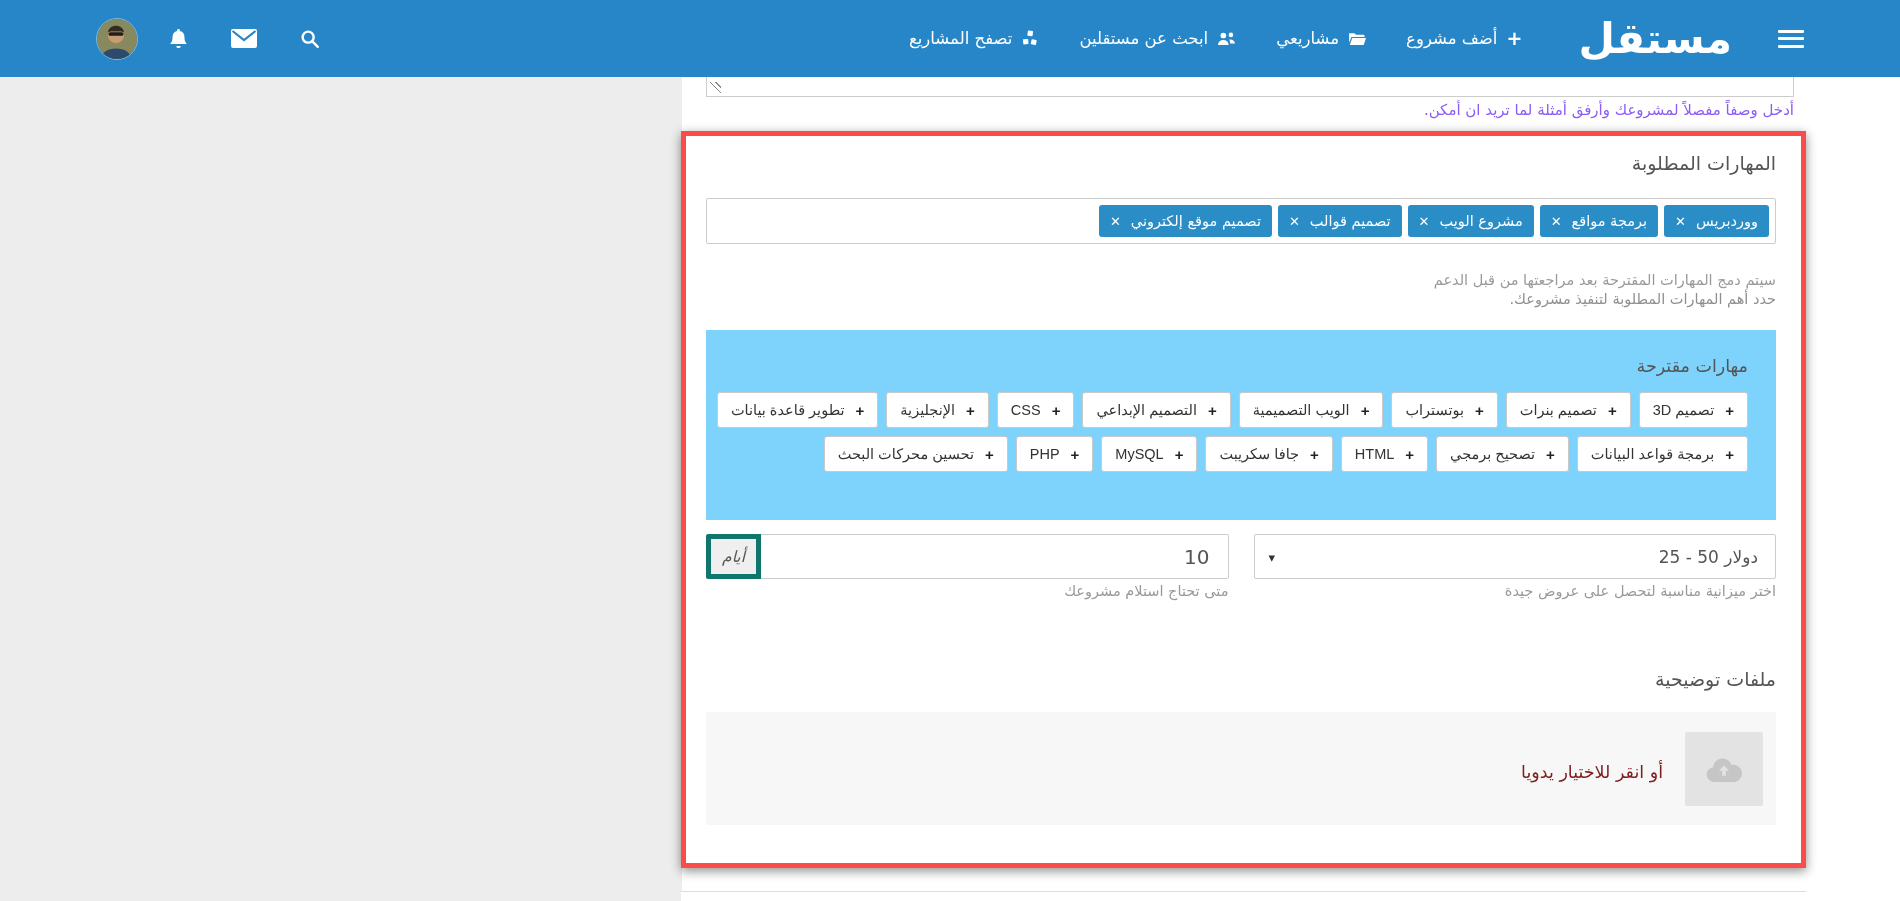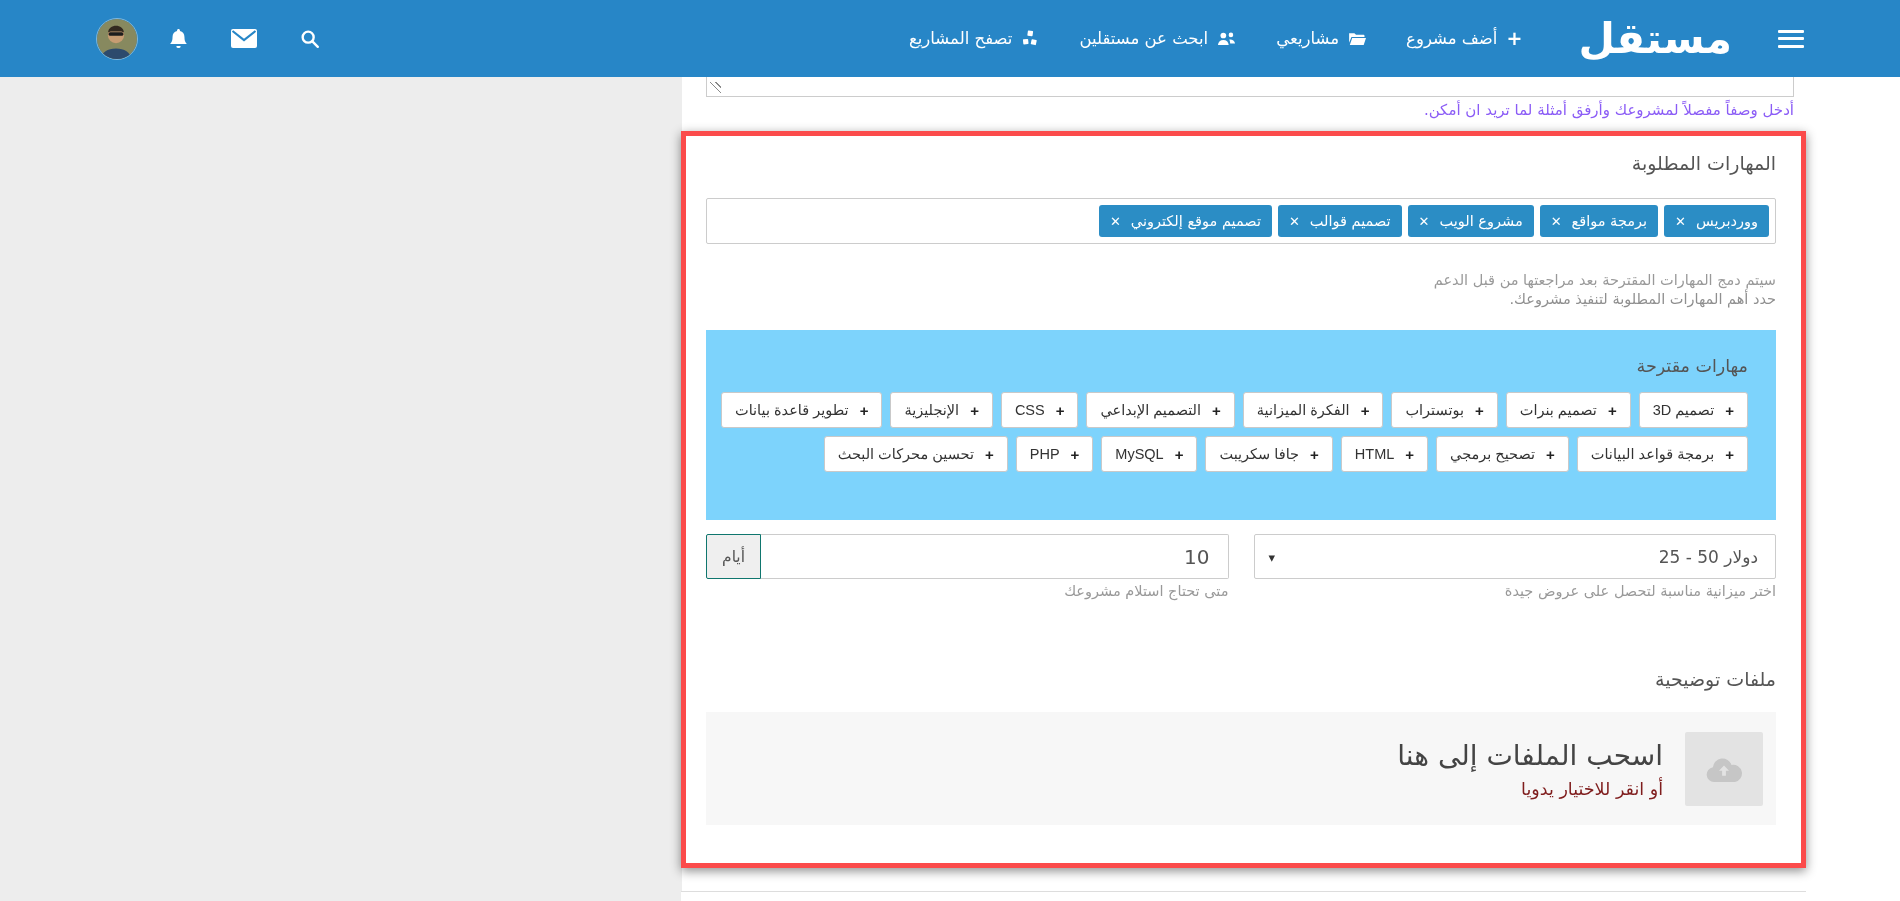--- a/index.html
+++ b/index.html
@@ -85,23 +85,23 @@
   }
   .select-value { font-size:17px; color:#555; direction:ltr; }
   .caret { position:absolute; left:14px; top:50%; transform:translateY(-50%); font-size:13px; color:#333; }
   .input-group { display:flex; height:45px; }
   .num-input {
     flex:1; border:1px solid #ccc; border-left:none; border-radius:0 2px 2px 0;
     background:#fff; font-family:"DejaVu Sans", sans-serif;
     font-size:20px; color:#555; text-align:right; padding:0 18px; direction:ltr; outline:none;
   }
   .input-addon {
-    width:55px; background:#efefef; border:1px solid #0f766e; border-radius:2px 0 0 2px;
+    width:55px; background:#efefef; border:5px solid #0f766e; border-radius:2px 0 0 2px;
     display:flex; align-items:center; justify-content:center;
-    font-size:15.5px; color:#555;
+    font-size:15.5px; color:#555;font-style:italic;
   }
   .field-helper { margin-top:4px; font-size:14.5px; color:#999; }
   
   .h-files { top:668px; }
   .dropzone {
     position:absolute; left:706px; top:712px; width:1070px; height:113px;
     background:#f7f7f7; display:flex; align-items:center; gap:22px; padding:0 13px;
     cursor:pointer; z-index:2;
   }
   .up-square { width:78px; height:74px; background:#e3e3e3; border-radius:2px; display:flex; align-items:center; justify-content:center; }
@@ -230,21 +230,21 @@
       <button class="skill-btn">
       <span class="plus">+</span>
       <span>تصميم بنرات</span>
     </button>
       <button class="skill-btn">
       <span class="plus">+</span>
       <span>بوتستراب</span>
     </button>
       <button class="skill-btn">
       <span class="plus">+</span>
-      <span>الفكرة الميزانية</span>
+      <span>الويب التصميمية</span>
     </button>
       <button class="skill-btn">
       <span class="plus">+</span>
       <span>التصميم الإبداعي</span>
     </button>
       <button class="skill-btn">
       <span class="plus">+</span>
       <span>CSS</span>
     </button>
       <button class="skill-btn">
@@ -308,20 +308,19 @@
 <div class="sec-heading h-files">ملفات توضيحية</div>
 
 <div class="dropzone">
   <div class="up-square">
     <svg width="36" height="28" viewBox="0 0 36 28">
         <path d="M8 27a7.4 7.4 0 01-1.1-14.7A9.6 9.6 0 0125.5 9.9 6.9 6.9 0 0129 27H8z" fill="#c6c6c6"></path>
         <path d="M18 10.5l5 5.2h-3.1v5h-3.8v-5H13l5-5.2z" fill="#e3e3e3"></path>
       </svg>
   </div>
   <div class="drop-texts">
-    <div class="drop-title">اسحب الملفات إلى هنا</div>
     <div class="drop-sub">أو انقر للاختيار يدويا</div>
   </div>
 </div>
 
 <div class="next-divider"></div>
 
 <div class="redbox"></div>
 
 </body></html>

